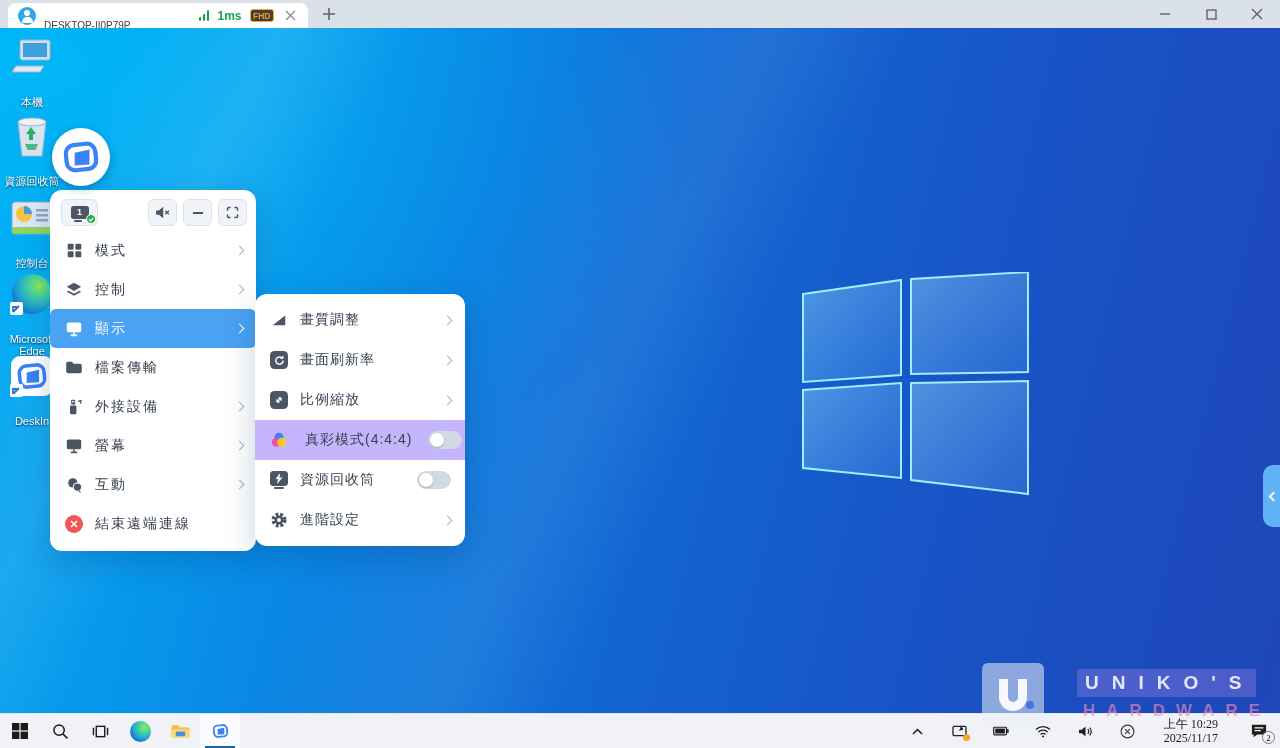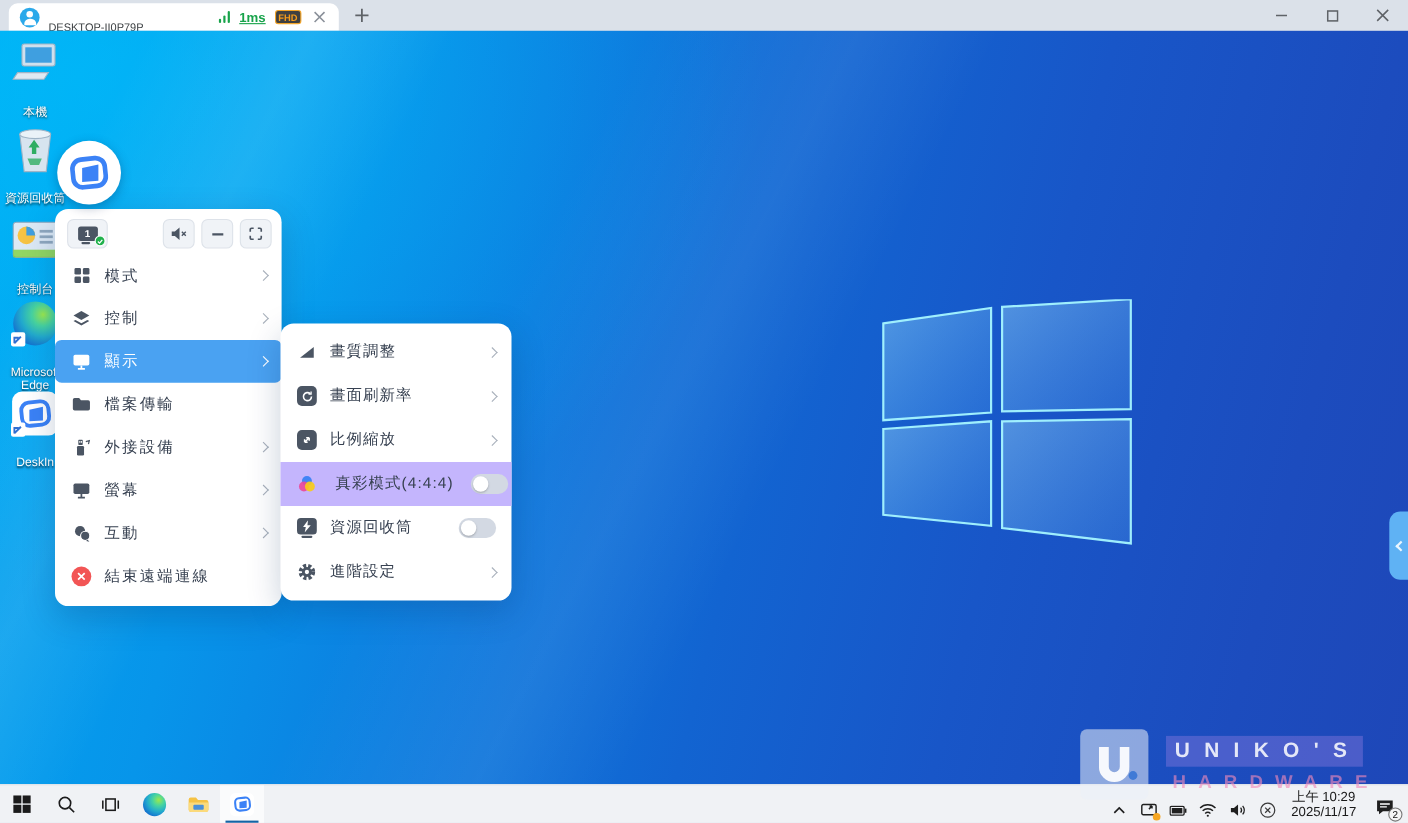--- a/index.html
+++ b/index.html
@@ -11,21 +11,21 @@
   .titlebar { position:absolute; top:0; left:0; width:1280px; height:28px; background:#dbe1e9; }
   .tab { position:absolute; left:8px; top:3px; width:300px; height:25px; background:#fff;
          border-radius:8px 8px 0 0; display:flex; align-items:center; padding:0 10px; gap:8px; }
   .avatar { width:18px; height:18px; border-radius:50%; background:#2ba9ea; position:relative; flex:none; }
   .avatar::before { content:""; position:absolute; left:6px; top:3px; width:6px; height:6px; border-radius:50%; background:#fff; }
   .avatar::after  { content:""; position:absolute; left:3.5px; top:10px; width:11px; height:6px; border-radius:5px 5px 1px 1px; background:#fff; }
   .tab-title { font-size:10px; color:#3c4043; flex:1; white-space:nowrap; overflow:hidden;margin-top:20px; }
   .sig { display:flex; align-items:flex-end; gap:1.5px; height:11px; }
   .sig i { display:block; width:2.5px; background:#17a34a; border-radius:1px; }
   .sig i:nth-child(1){height:4px}.sig i:nth-child(2){height:7px}.sig i:nth-child(3){height:11px}
-  .latency { font-size:12px; font-weight:bold; color:#17a34a;text-decoration:underline; }
+  .latency { font-size:12px; font-weight:bold; color:#17a34a; }
   .fhd { font-size:8.5px; font-weight:bold; color:#f49b1b; border:1.5px solid #f4a62a;
          border-radius:3px; padding:0.5px 2.5px; background:#404040; }
   .tab-x { width:16px; height:16px; display:flex; align-items:center; justify-content:center; color:#8a9099; }
   .newtab { position:absolute; left:322px; top:7px; width:14px; height:14px; color:#5f6368; }
   .wincontrols { position:absolute; right:0; top:0; height:28px; display:flex; }
   .wc { width:46px; height:28px; display:flex; align-items:center; justify-content:center; color:#5f6368; }
 
   
   .desktop { position:absolute; top:28px; left:0; width:1280px; height:685px; overflow:hidden;
     background:
@@ -91,34 +91,34 @@
   .chev-left { width:7px; height:7px; border-left:2px solid #eaf6ff; border-bottom:2px solid #eaf6ff;
     transform:rotate(45deg); margin-left:3px; }
 
   
   .watermark { position:absolute; left:982px; top:663px; z-index:80; display:flex; gap:16px; pointer-events:none; }
   .wm-logo { width:62px; height:64px; border-radius:6px; background:rgba(235,240,248,0.55);
     display:flex; align-items:center; justify-content:center; position:relative; }
   .wm-u { width:28px; height:32px; border-left:9px solid rgba(255,255,255,0.92); border-right:9px solid rgba(255,255,255,0.92);
     border-bottom:9px solid rgba(255,255,255,0.92); border-radius:0 0 14px 14px; }
   .wm-dot { position:absolute; right:10px; bottom:18px; width:8px; height:8px; border-radius:50%; background:rgba(45,111,211,0.8); }
-  .wm-text { padding-top:6px; }
+  .wm-text { padding-top:6px;margin-left:17px; }
   .wm-l1 { font-size:19px; font-weight:bold; letter-spacing:13px; color:rgba(255,255,255,0.85);
     background:rgba(146,126,226,0.40); padding:3px 2px 3px 8px; display:inline-block; }
   .wm-l2 { margin-top:4px; font-size:17px; font-weight:bold; letter-spacing:11px; color:rgba(242,138,186,0.62); padding-left:6px; }
 
   
   .taskbar { position:absolute; bottom:0; left:0; width:1280px; height:35px; background:#f0f2f5;
     display:flex; align-items:center; z-index:50; border-top:1px solid #e2e4e8; }
   .tb-btn { width:40px; height:35px; display:flex; align-items:center; justify-content:center; position:relative; color:#1b1b1b; }
   .tb-btn.active { background:#fafbfc; }
   .tb-btn.active::after { content:""; position:absolute; bottom:0; left:5px; width:30px; height:2.5px; background:#1464a5; }
   .deskin-mini { width:22px; height:21px; background:#fff; border-radius:5px; display:flex; align-items:center; justify-content:center; }
   .folder-ic { color:#f5c244; }
-  .tray { margin-left:auto; display:flex; align-items:flex-end; gap:10px; padding-right:8px; color:#1f1f1f; }
+  .tray { margin-left:auto; display:flex; align-items:center; gap:25px; padding-right:8px; color:#1f1f1f;font-family:Liberation Serif, serif; }
   .tray-ic { width:17px; height:17px; display:flex; align-items:center; justify-content:center; position:relative; }
   .orange-dot { position:absolute; right:-2px; bottom:-1px; width:7px; height:7px; border-radius:50%; background:#f5a623; }
   .clock { text-align:center; font-size:12px; line-height:14px; color:#1a1a1a; padding:0 3px; }
   .notif { position:relative; width:26px; height:22px; display:flex; align-items:center; justify-content:center; }
   .badge { position:absolute; right:-3px; bottom:-2px; width:13px; height:13px; border-radius:50%;
     background:#f4f4f4; border:1px solid #777; font-size:9px; display:flex; align-items:center; justify-content:center; color:#111; }
 </style>
 </head>
 <body>
 

